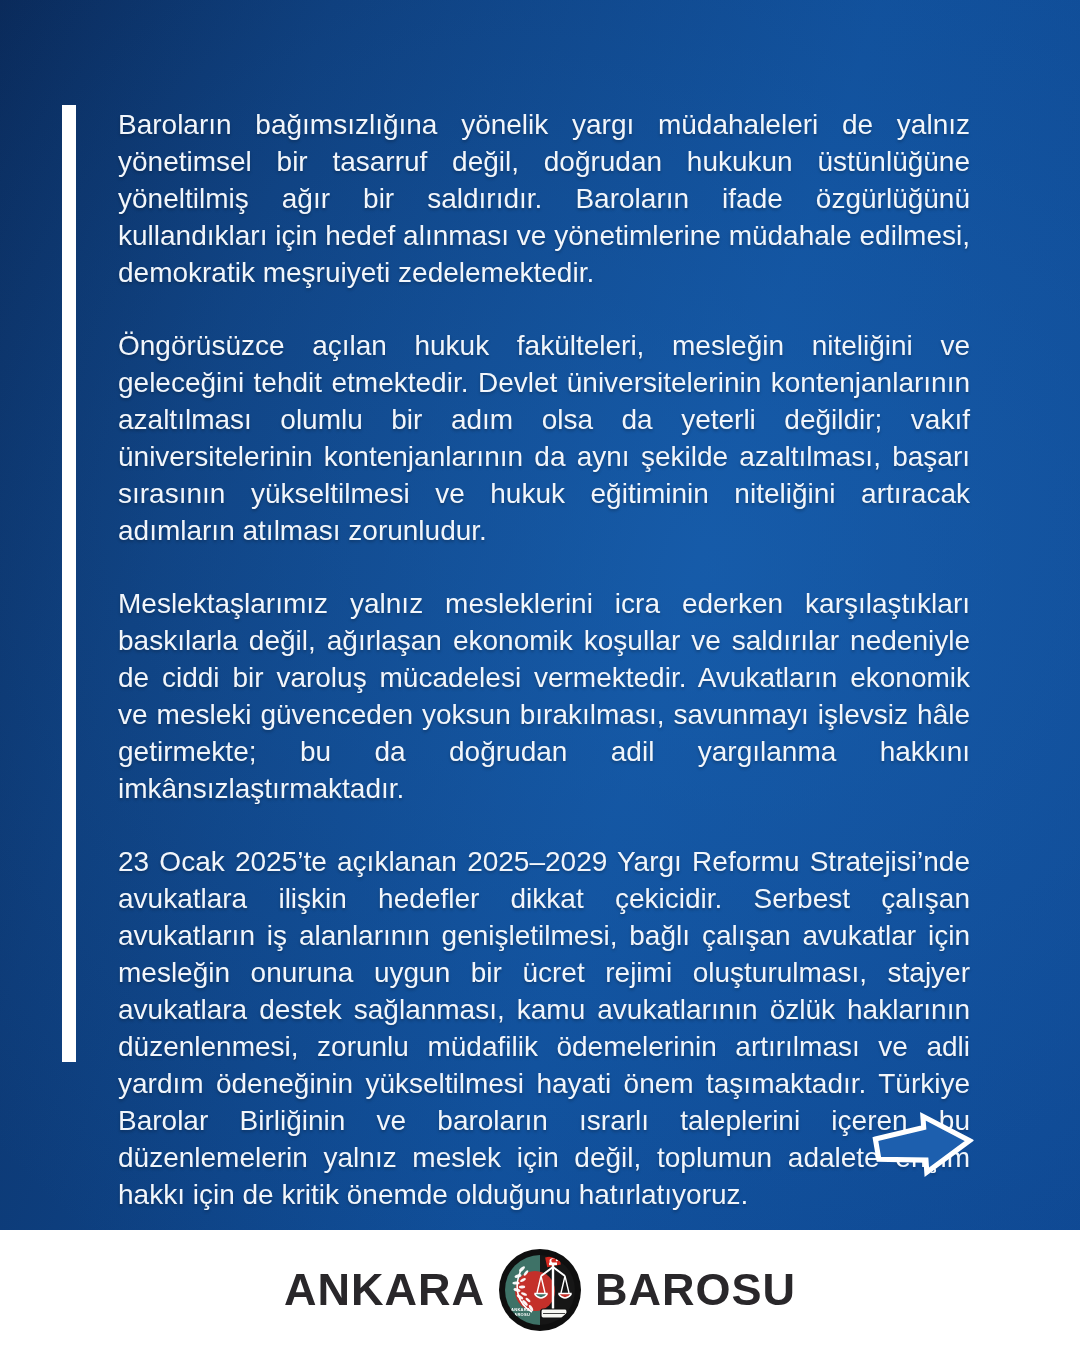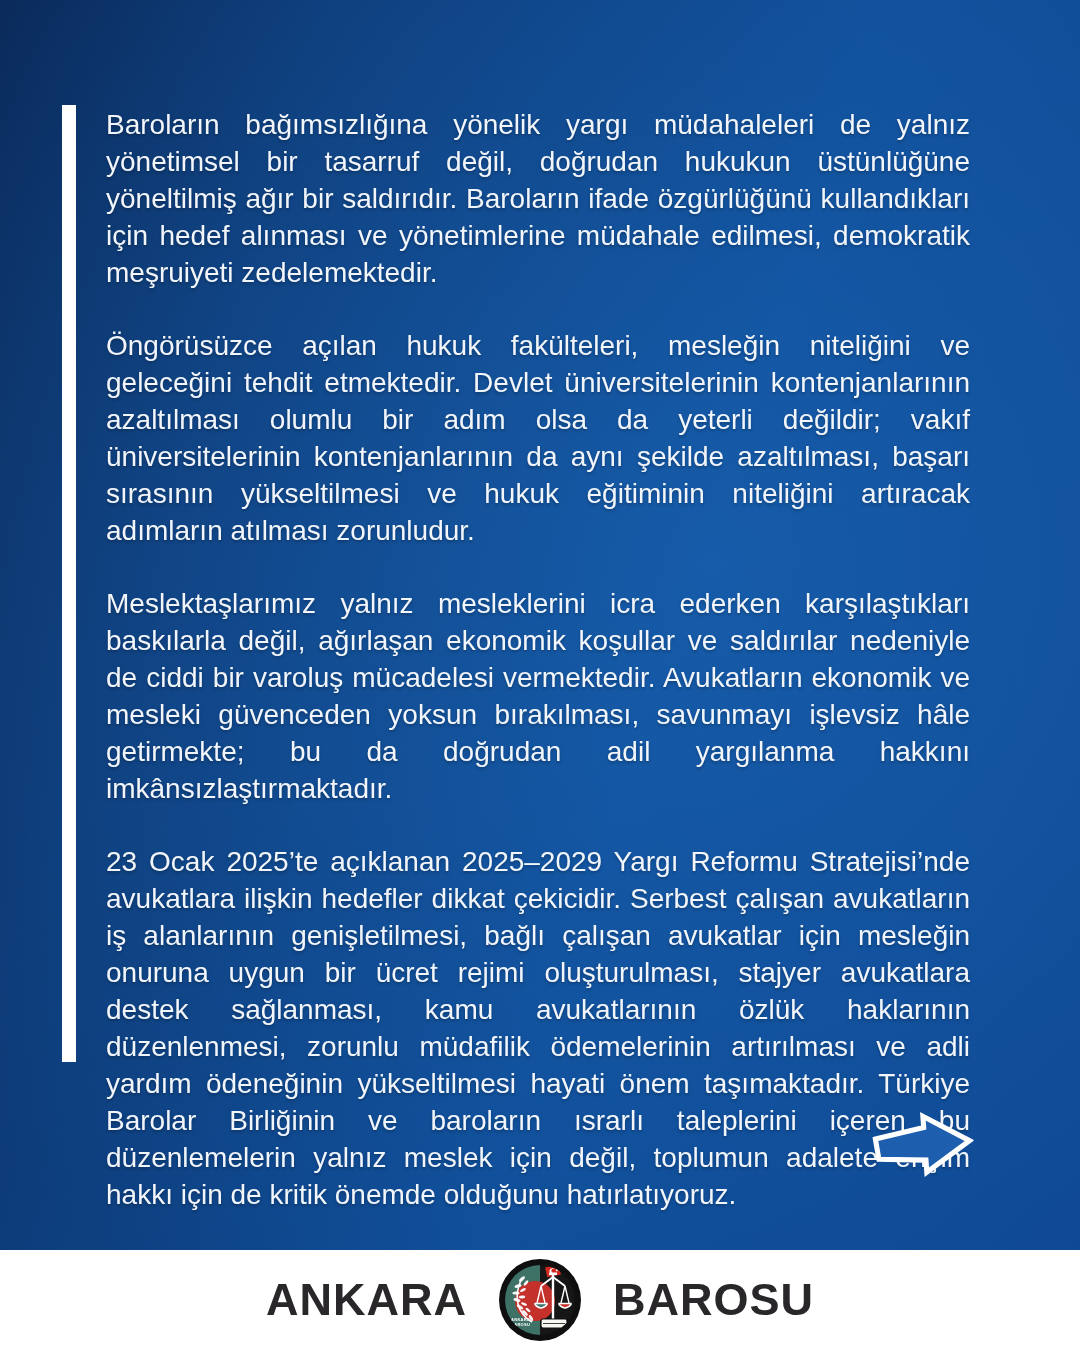--- a/index.html
+++ b/index.html
@@ -11,29 +11,29 @@
       linear-gradient(108deg,#0a2a5a 0%,#0d3a76 22%,#0f4c96 58%,#0e4690 100%);
   }
   .accent-bar{
     position:absolute;left:62px;top:105px;width:14px;height:957px;background:#ffffff;
   }
   .quote{
     position:absolute;left:106px;top:106px;width:864px;
     color:#f2f6fb;font-size:28px;line-height:37px;
     text-align:justify;text-justify:inter-word;
   }
-  .quote p{margin:0 0 36px 0;text-shadow:0 2px 3px rgba(0,0,0,.25);}
+  .quote p{margin:0 0 36px 12px;text-shadow:0 2px 3px rgba(0,0,0,.25);}
   .quote p:last-child{margin-bottom:0;}
   .next-arrow{
     position:absolute;left:872px;top:1112px;width:102px;height:70px;
     transform:rotate(-4deg);
   }
   .footer{
-    position:absolute;left:0;bottom:0;width:1080px;height:100px;background:#ffffff;
-    display:flex;align-items:center;justify-content:center;gap:31px;
+    position:absolute;left:0;bottom:0;width:1080px;height:120px;background:#ffffff;
+    display:flex;align-items:center;justify-content:center;gap:13px;
   }
   .brand{
     font-size:45px;font-weight:bold;color:#29272a;letter-spacing:1px;
     font-family:"Liberation Sans",sans-serif;
   }
   .emblem{width:84px;height:84px;display:block;}
 </style>
 </head>
 <body>
 

